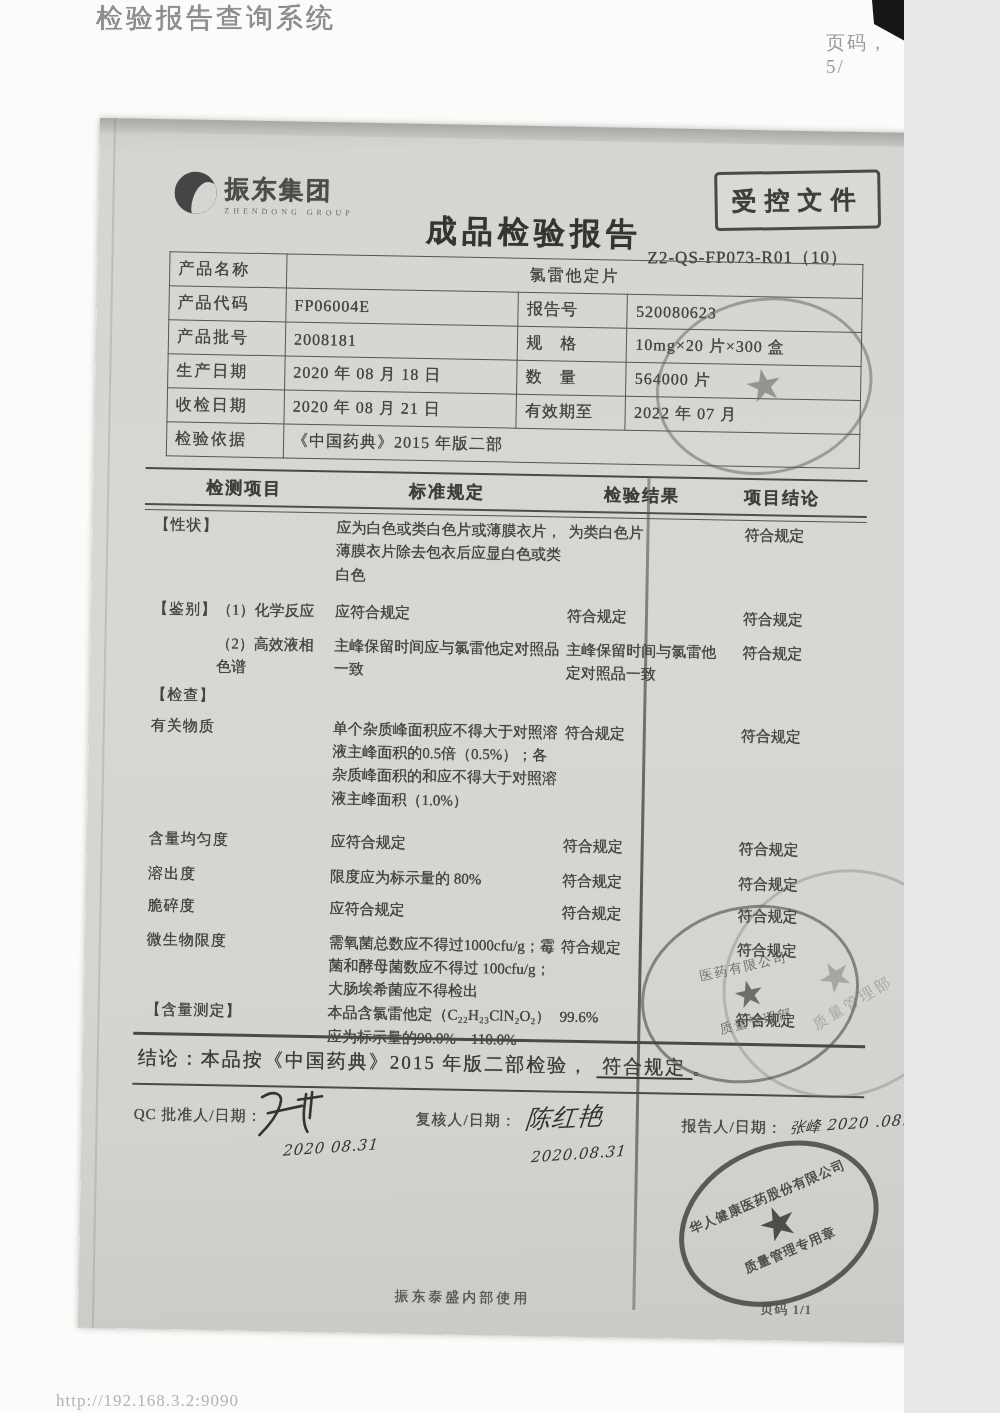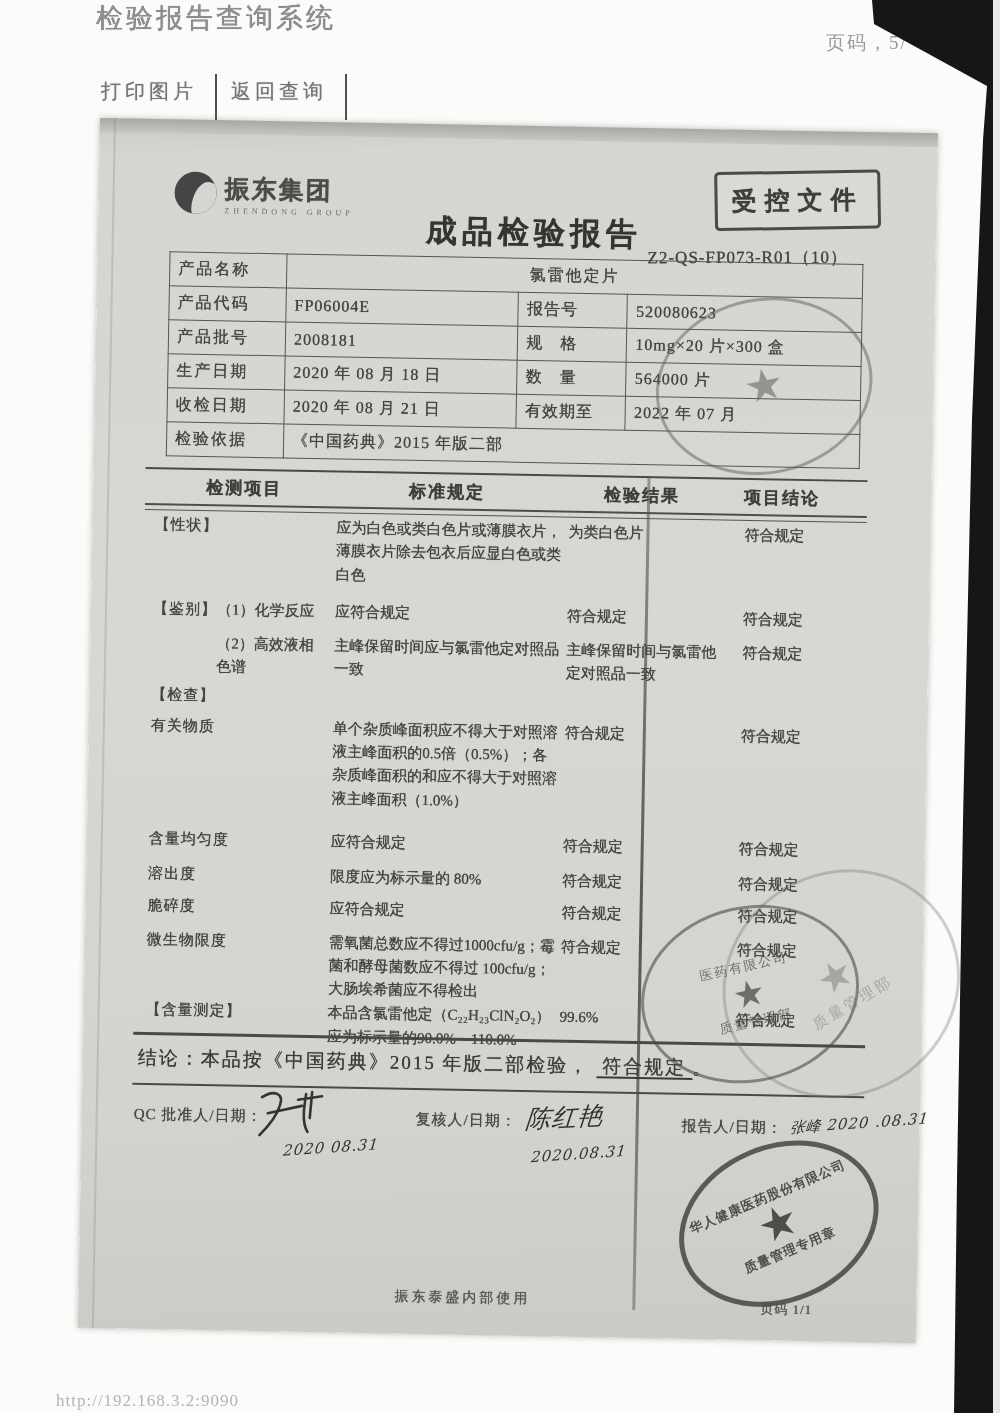--- a/index.html
+++ b/index.html
@@ -1,16 +1,16 @@
 <!DOCTYPE html>
 <html><head>
 <meta charset="utf-8">
 <style>
   html,body{margin:0;padding:0;background:#e8e8e8;}
-  .stage{position:relative;width:993px;height:1413px;background:#fbfbfa;overflow:hidden;
+  .stage{position:relative;width:904px;height:1413px;background:#fbfbfa;overflow:hidden;
          font-family:"Liberation Serif","DejaVu Serif",serif;}
   
   .sys-title{position:absolute;left:96px;top:0px;font-size:27px;color:#8f8f8f;
              letter-spacing:3px;text-shadow:0 0 1px #9a9a9a;}
   .page-ind{position:absolute;left:826px;top:30px;font-size:19px;color:#9a9a9a;letter-spacing:2px;}
   .toolbar{position:absolute;left:95px;top:74px;display:flex;align-items:stretch;z-index:8;}
   .tb-btn{font-size:20px;color:#767676;letter-spacing:4px;padding:4px 18px 14px 6px;
           cursor:pointer;text-shadow:0 0 1px #888;}
   .tb-sep{width:2px;background:#4e4e4e;margin-right:8px;height:46px;}
   .black-edge{position:absolute;left:0;top:0;width:1000px;height:1413px;background:#161616;z-index:6;
@@ -109,26 +109,20 @@
   .foot-page{position:absolute;left:682px;top:1170px;font-size:13px;letter-spacing:1px;color:#5a5955;}
 </style>
 </head>
 <body>
 
 <div class="stage">
 
   <div class="sys-title txt">检验报告查询系统</div>
   <div class="page-ind">页码，5/</div>
 
-  <div class="toolbar">
-    <div class="tb-btn">打印图片</div>
-    <div class="tb-sep"></div>
-    <div class="tb-btn">返回查询</div>
-    <div class="tb-sep"></div>
-  </div>
 
   <div class="black-edge"></div>
   <div class="status-url">http://192.168.3.2:9090</div>
 
   <div class="paper">
     <div class="paper-topedge"></div>
     <div class="fold-left"></div>
     <div class="crease"></div>
 
     <div class="logo">

